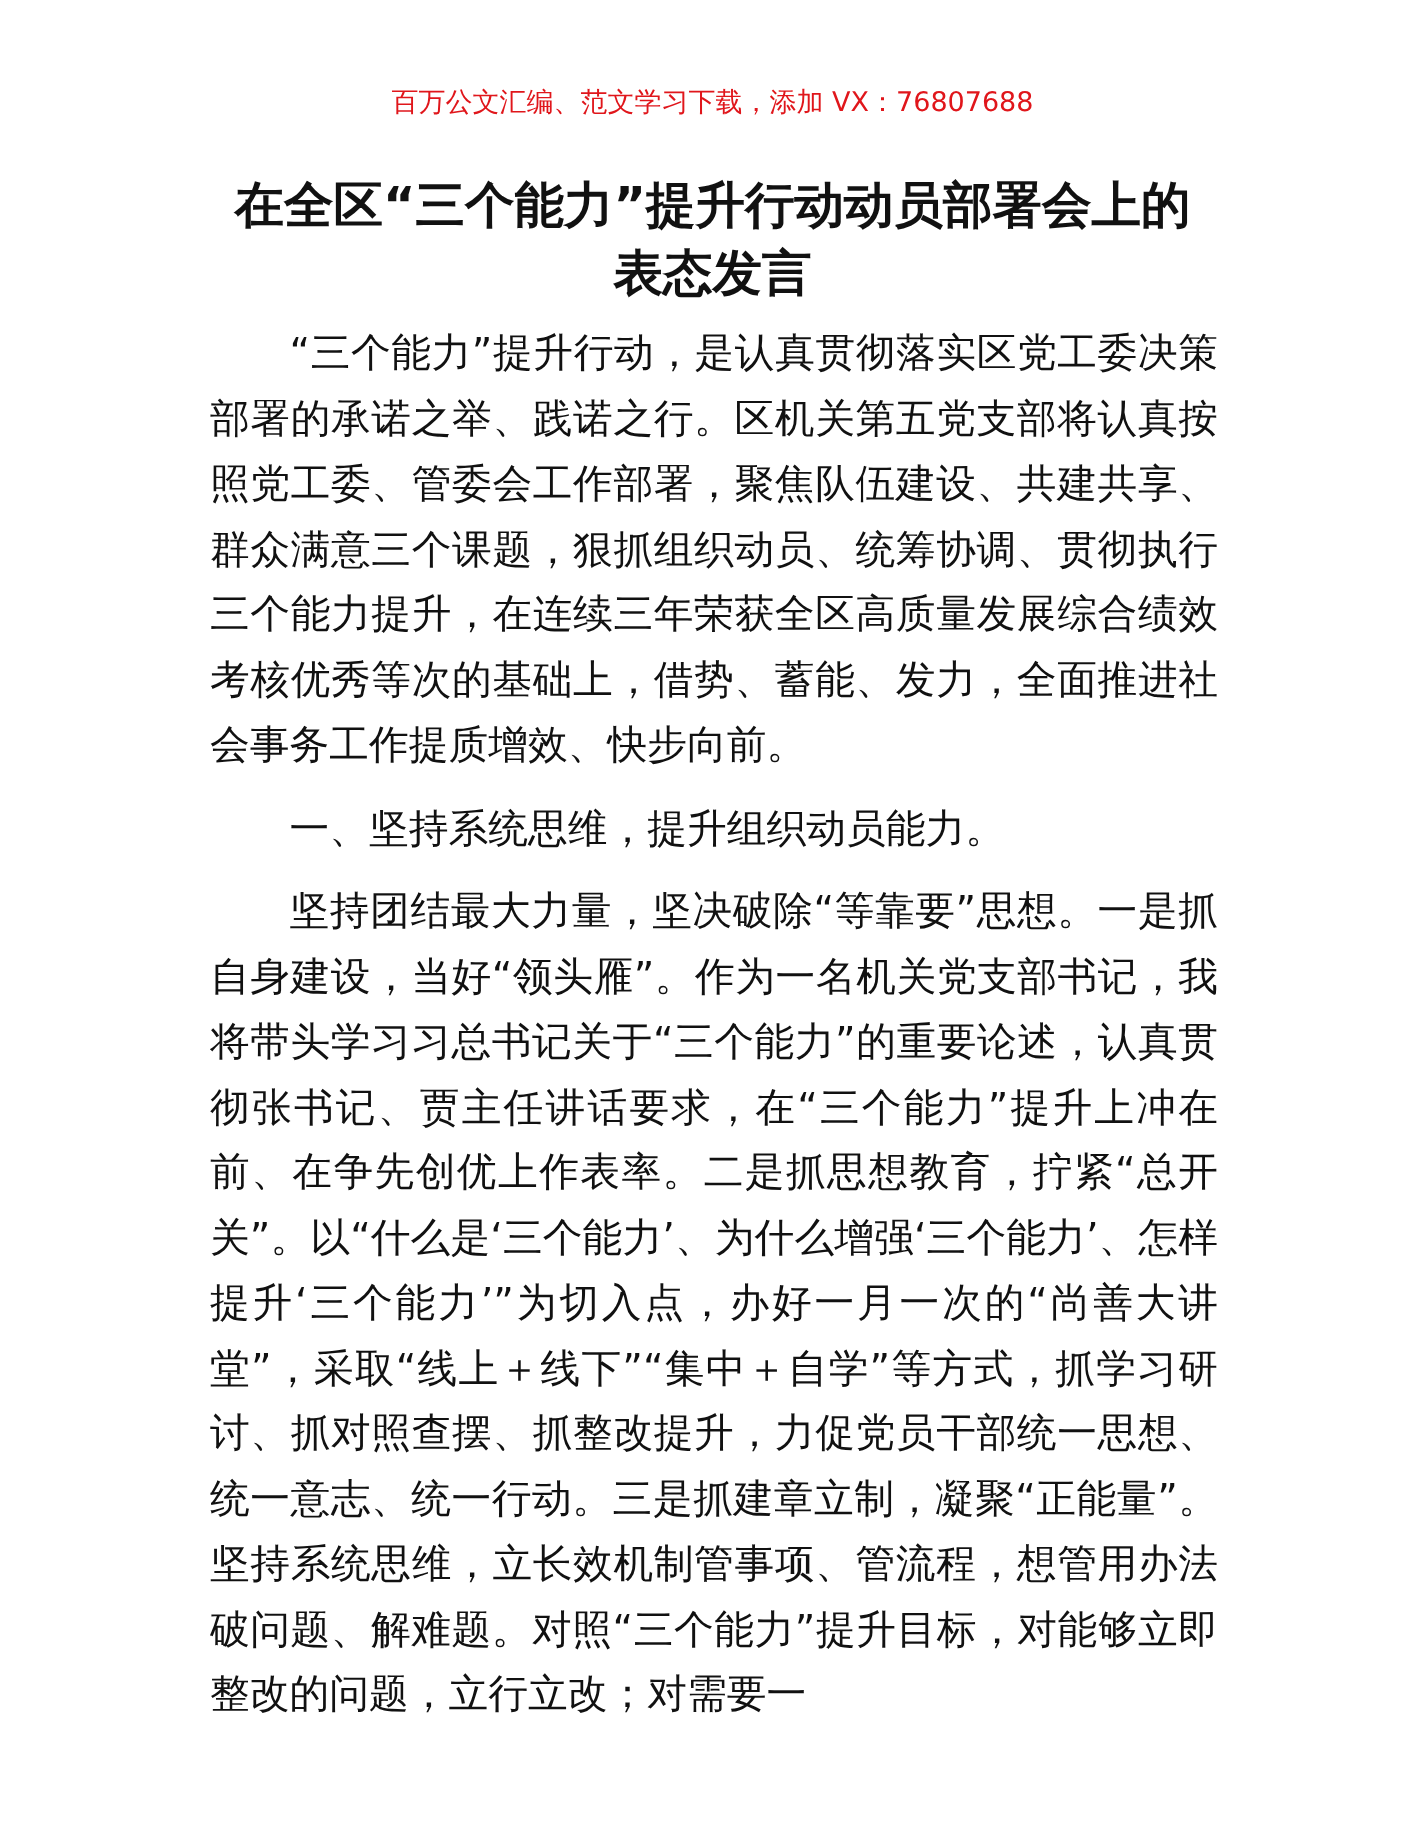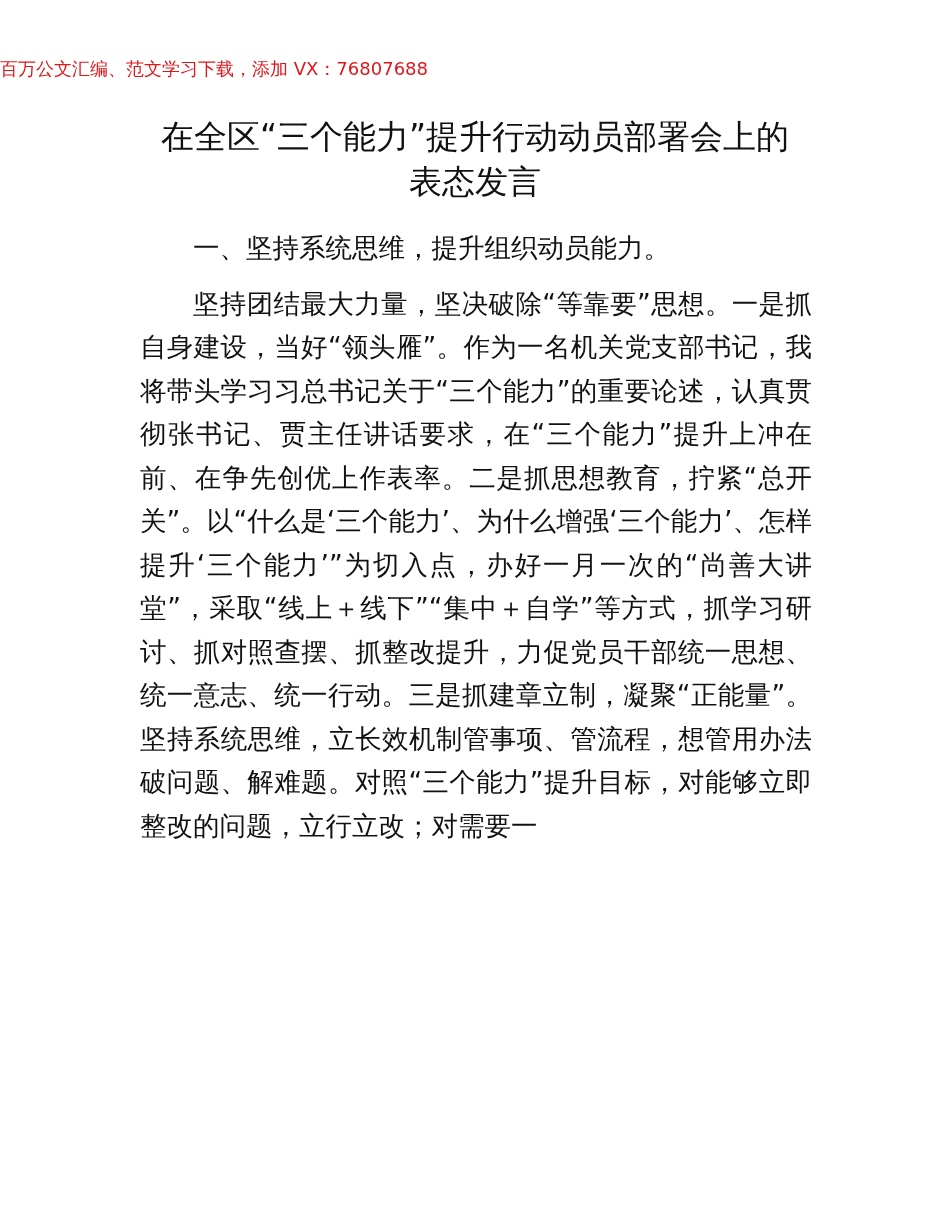--- a/index.html
+++ b/index.html
@@ -21,36 +21,36 @@
       top: 0;
       width: 950px;
       height: 1230px;
       background: #ffffff;
     }
     .header-banner {
       position: absolute;
       left: 0;
       top: 57px;
       width: 950px;
-      text-align: left;
+      text-align: center;
       font-size: 18px;
       line-height: 24px;
       color: #e0161b;
       letter-spacing: 0px;
     }
     .doc-title {
       position: absolute;
       left: 120px;
       top: 114px;
       width: 710px;
       text-align: center;
       font-size: 33px;
       line-height: 45px;
       color: #111111;
-      font-weight: normal;
+      font-weight: bold;
       margin: 0;
     }
     .body {
       position: absolute;
       left: 140px;
       top: 214px;
       width: 672px;
       font-size: 26.5px;
       line-height: 43.5px;
       color: #111111;
@@ -74,17 +74,18 @@
 <div class="page">
 
   <div class="header-banner">百万公文汇编、范文学习下载，添加 VX：76807688</div>
 
   <h1 class="doc-title">
     <span>在全区“三个能力”提升行动动员部署会上的</span><br>
     <span>表态发言</span>
   </h1>
 
   <div class="body">
+    <p class="para">“三个能力”提升行动，是认真贯彻落实区党工委决策部署的承诺之举、践诺之行。区机关第五党支部将认真按照党工委、管委会工作部署，聚焦队伍建设、共建共享、群众满意三个课题，狠抓组织动员、统筹协调、贯彻执行三个能力提升，在连续三年荣获全区高质量发展综合绩效考核优秀等次的基础上，借势、蓄能、发力，全面推进社会事务工作提质增效、快步向前。</p>
     <p class="section-heading">一、坚持系统思维，提升组织动员能力。</p>
     <p class="para">坚持团结最大力量，坚决破除“等靠要”思想。一是抓自身建设，当好“领头雁”。作为一名机关党支部书记，我将带头学习习总书记关于“三个能力”的重要论述，认真贯彻张书记、贾主任讲话要求，在“三个能力”提升上冲在前、在争先创优上作表率。二是抓思想教育，拧紧“总开关”。以“什么是‘三个能力’、为什么增强‘三个能力’、怎样提升‘三个能力’”为切入点，办好一月一次的“尚善大讲堂”，采取“线上＋线下”“集中＋自学”等方式，抓学习研讨、抓对照查摆、抓整改提升，力促党员干部统一思想、统一意志、统一行动。三是抓建章立制，凝聚“正能量”。坚持系统思维，立长效机制管事项、管流程，想管用办法破问题、解难题。对照“三个能力”提升目标，对能够立即整改的问题，立行立改；对需要一</p>
   </div>
 
 </div>
 
 </body></html>

